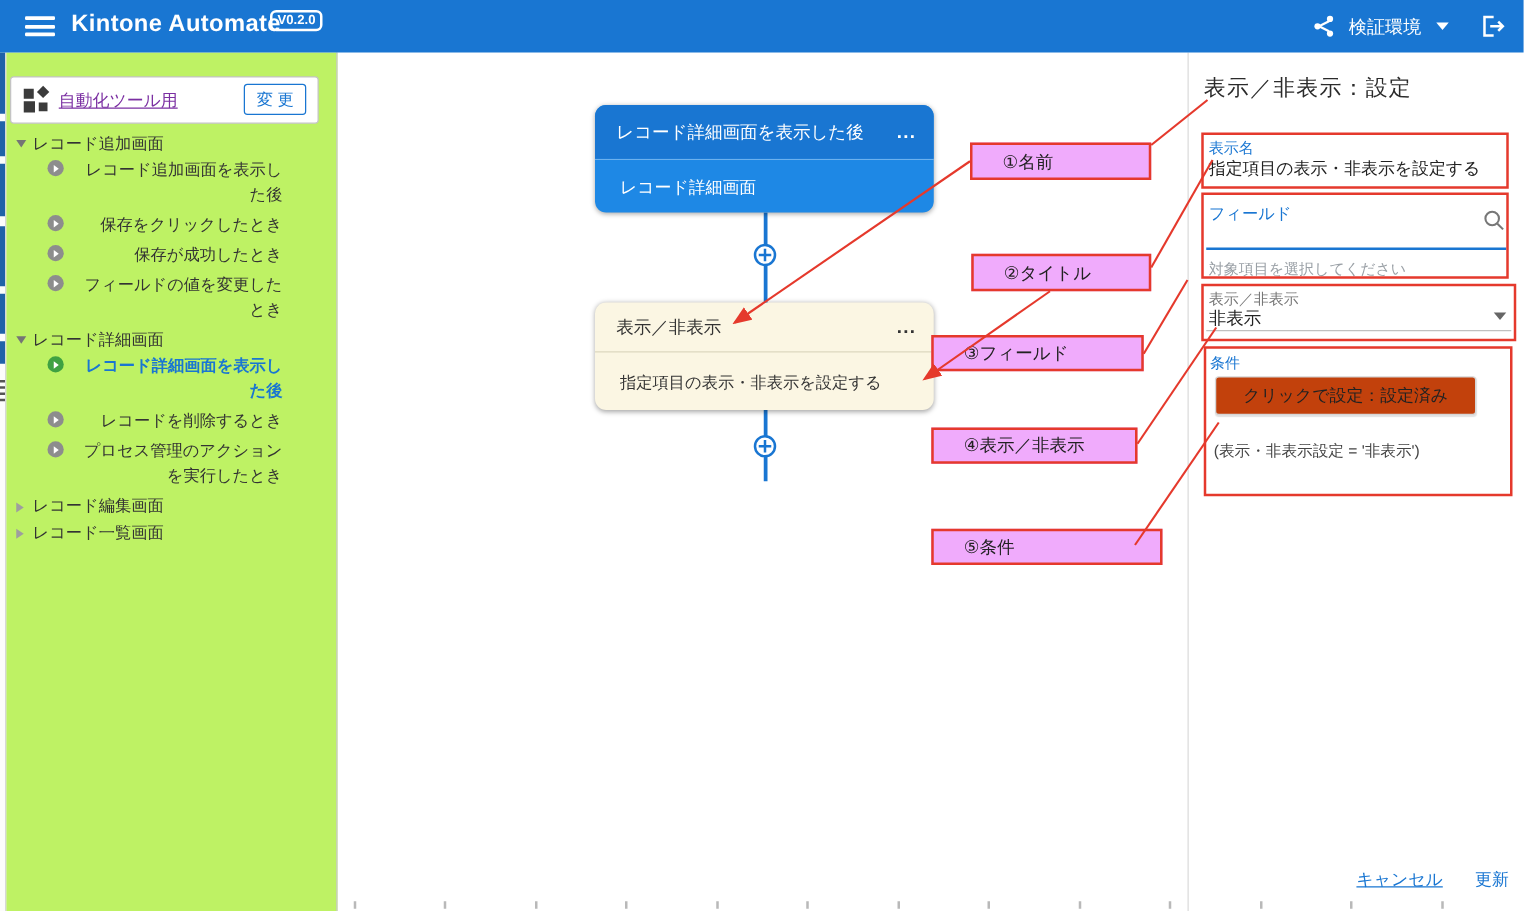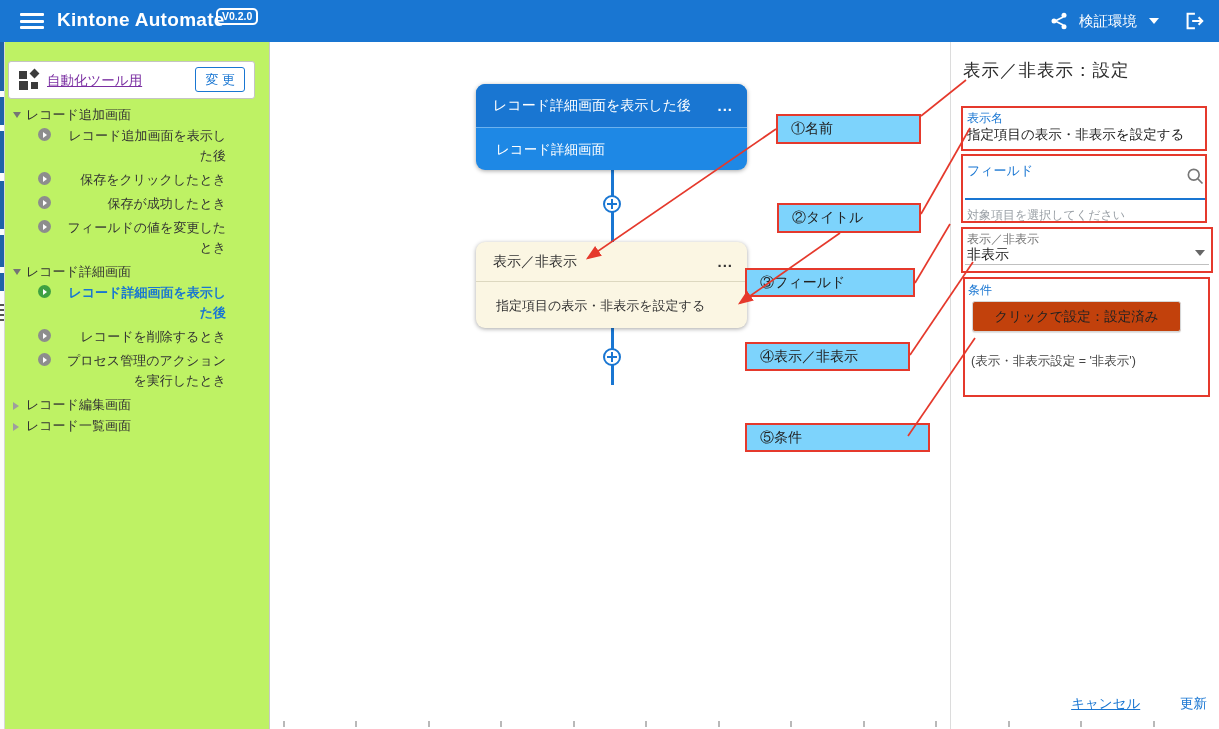--- a/index.html
+++ b/index.html
@@ -63,21 +63,21 @@
   .node-head { position:relative; height:43px; line-height:43px; padding-left:17px; font-size:14px; }
   .node-yellow .node-head { height:39px; line-height:39px; }
   .node-body { height:43px; line-height:43px; padding-left:20px; font-size:13.5px; }
   .node-yellow .node-body { height:47px; line-height:47px; font-size:13px; }
   .node-menu { position:absolute; right:14px; top:0; font-size:15px; font-weight:bold; letter-spacing:1px; cursor:pointer; }
   .flow-line { position:absolute; width:3px; background:#1976d2; left:334px; }
   .plus-circle { position:absolute; left:326px; width:18px; height:18px; border:2.5px solid #1976d2; border-radius:50%; background:#fff; cursor:pointer; }
   .plus-circle::before { content:""; position:absolute; left:1.5px; top:5.5px; width:10px; height:2px; background:#1976d2; }
   .plus-circle::after { content:""; position:absolute; left:5.5px; top:1.5px; width:2px; height:10px; background:#1976d2; }
 
-  .ann-box { position:absolute; background:#7dd3fc; border:2px solid #e5392c; font-size:14px; color:#222; padding-left:13px; z-index:6;font-family:Liberation Serif, serif; }
+  .ann-box { position:absolute; background:#f0abfc; border:2px solid #e5392c; font-size:14px; color:#222; padding-left:24px; z-index:6; }
 
   .tick { position:absolute; bottom:2px; width:2px; height:6px; background:#b9b9b9; z-index:2; }
 
   
   .panel { position:absolute; left:950px; top:42px; width:269px; height:687px; background:#fff; border-left:1px solid #dcdcdc; z-index:3; }
   .panel-title { position:absolute; left:12px; top:16px; font-size:17.5px; color:#2b2b2b; letter-spacing:1px; }
   .fld-label-blue { font-size:12px; color:#1976d2; }
   .fld-label-gray { font-size:12px; color:#757575; }
   .dn-label { position:absolute; left:16px; top:68px; }
   .dn-value { position:absolute; left:16px; top:84px; font-size:13.5px; color:#222; }
@@ -86,21 +86,21 @@
   .field-helper { position:absolute; left:16px; top:165px; font-size:12px; color:#9aa0a6; }
   .search-ic { position:absolute; left:234px; top:124px; cursor:pointer; }
   .vis-label { position:absolute; left:16px; top:189px; }
   .vis-value { position:absolute; left:16px; top:204px; font-size:14px; color:#222; }
   .vis-underline { position:absolute; left:14px; top:222px; width:244px; height:1px; background:#c0c0c0; }
   .select-caret { position:absolute; left:244px; top:208px; width:0; height:0; border-left:5px solid transparent; border-right:5px solid transparent; border-top:6px solid #666; cursor:pointer; }
   .cond-label { position:absolute; left:17px; top:240px; }
   .cond-btn { position:absolute; left:21px; top:259px; width:209px; height:31px; background:#c2410c; border:1px solid #d6d6d6; border-radius:3px; font-size:13.5px; color:#222; cursor:pointer; box-shadow:0 1px 1px rgba(0,0,0,.12); font-family:Liberation Sans, sans-serif; }
   .cond-expr { position:absolute; left:20px; top:311px; font-size:12.5px; color:#444; }
   .panel-links { position:absolute; right:12px; bottom:16px; font-size:13.5px; }
-  .link-cancel { color:#1976d2; text-decoration:underline; cursor:pointer; margin-right:36px; }
+  .link-cancel { color:#1976d2; text-decoration:underline; cursor:pointer; margin-right:22px; }
   .link-update { color:#1976d2; cursor:pointer;margin-top:46px; }
 
   .red-frame { position:absolute; border:2px solid #e5392c; pointer-events:none; z-index:7; }
   #overlay { position:absolute; left:0; top:0; width:1219px; height:729px; pointer-events:none; z-index:8; }
 </style>
 </head>
 <body>
 
 <div id="page">
 

